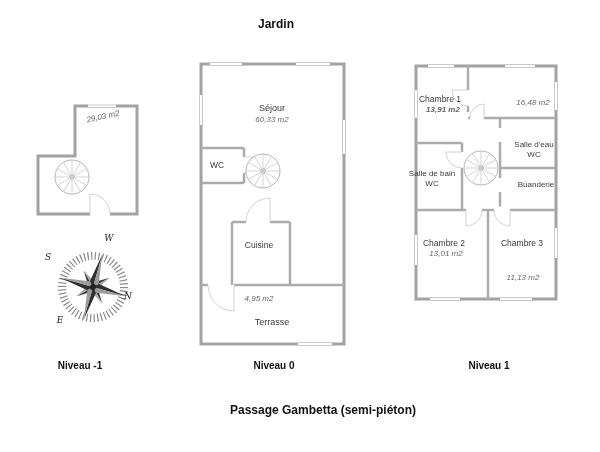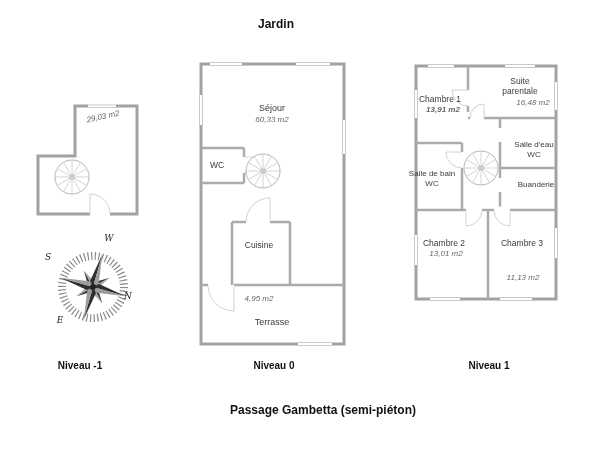--- a/index.html
+++ b/index.html
@@ -163,21 +163,20 @@
   <div class="lbl" style="left:272px;top:103px;font-size:9px;">Séjour</div>
   <div class="lbl area" style="left:272px;top:115px;">60,33 m2</div>
   <div class="lbl" style="left:217px;top:160px;">WC</div>
   <div class="lbl" style="left:259px;top:240px;">Cuisine</div>
   <div class="lbl area" style="left:259px;top:251px;margin-top:43px;">4,95 m2</div>
   <div class="lbl" style="left:272px;top:317px;font-size:9px;">Terrasse</div>
   <div class="lbl lvl" style="left:274px;top:360px;">Niveau 0</div>
 
   <div class="lbl" style="left:440px;top:94px;">Chambre 1</div>
   <div class="lbl area" style="left:443px;top:105px;font-weight:bold;">13,91 m2</div>
-  <div class="lbl wrap" style="left:520px;top:76px;">Suite parentale</div>
   <div class="lbl area" style="left:520px;top:98px;margin-left:13px;">16,48 m2</div>
   <div class="lbl" style="left:534px;top:140px;font-size:8px;">Salle d'eau</div>
   <div class="lbl" style="left:534px;top:150px;font-size:8px;">WC</div>
   <div class="lbl" style="left:536px;top:180px;font-size:8px;">Buanderie</div>
   <div class="lbl" style="left:432px;top:169px;font-size:8px;">Salle de bain</div>
   <div class="lbl" style="left:432px;top:179px;font-size:8px;">WC</div>
   <div class="lbl" style="left:444px;top:238px;">Chambre 2</div>
   <div class="lbl area" style="left:446px;top:249px;">13,01 m2</div>
   <div class="lbl" style="left:522px;top:238px;">Chambre 3</div>
   <div class="lbl area" style="left:523px;top:249px;margin-top:24px;">11,13 m2</div>

